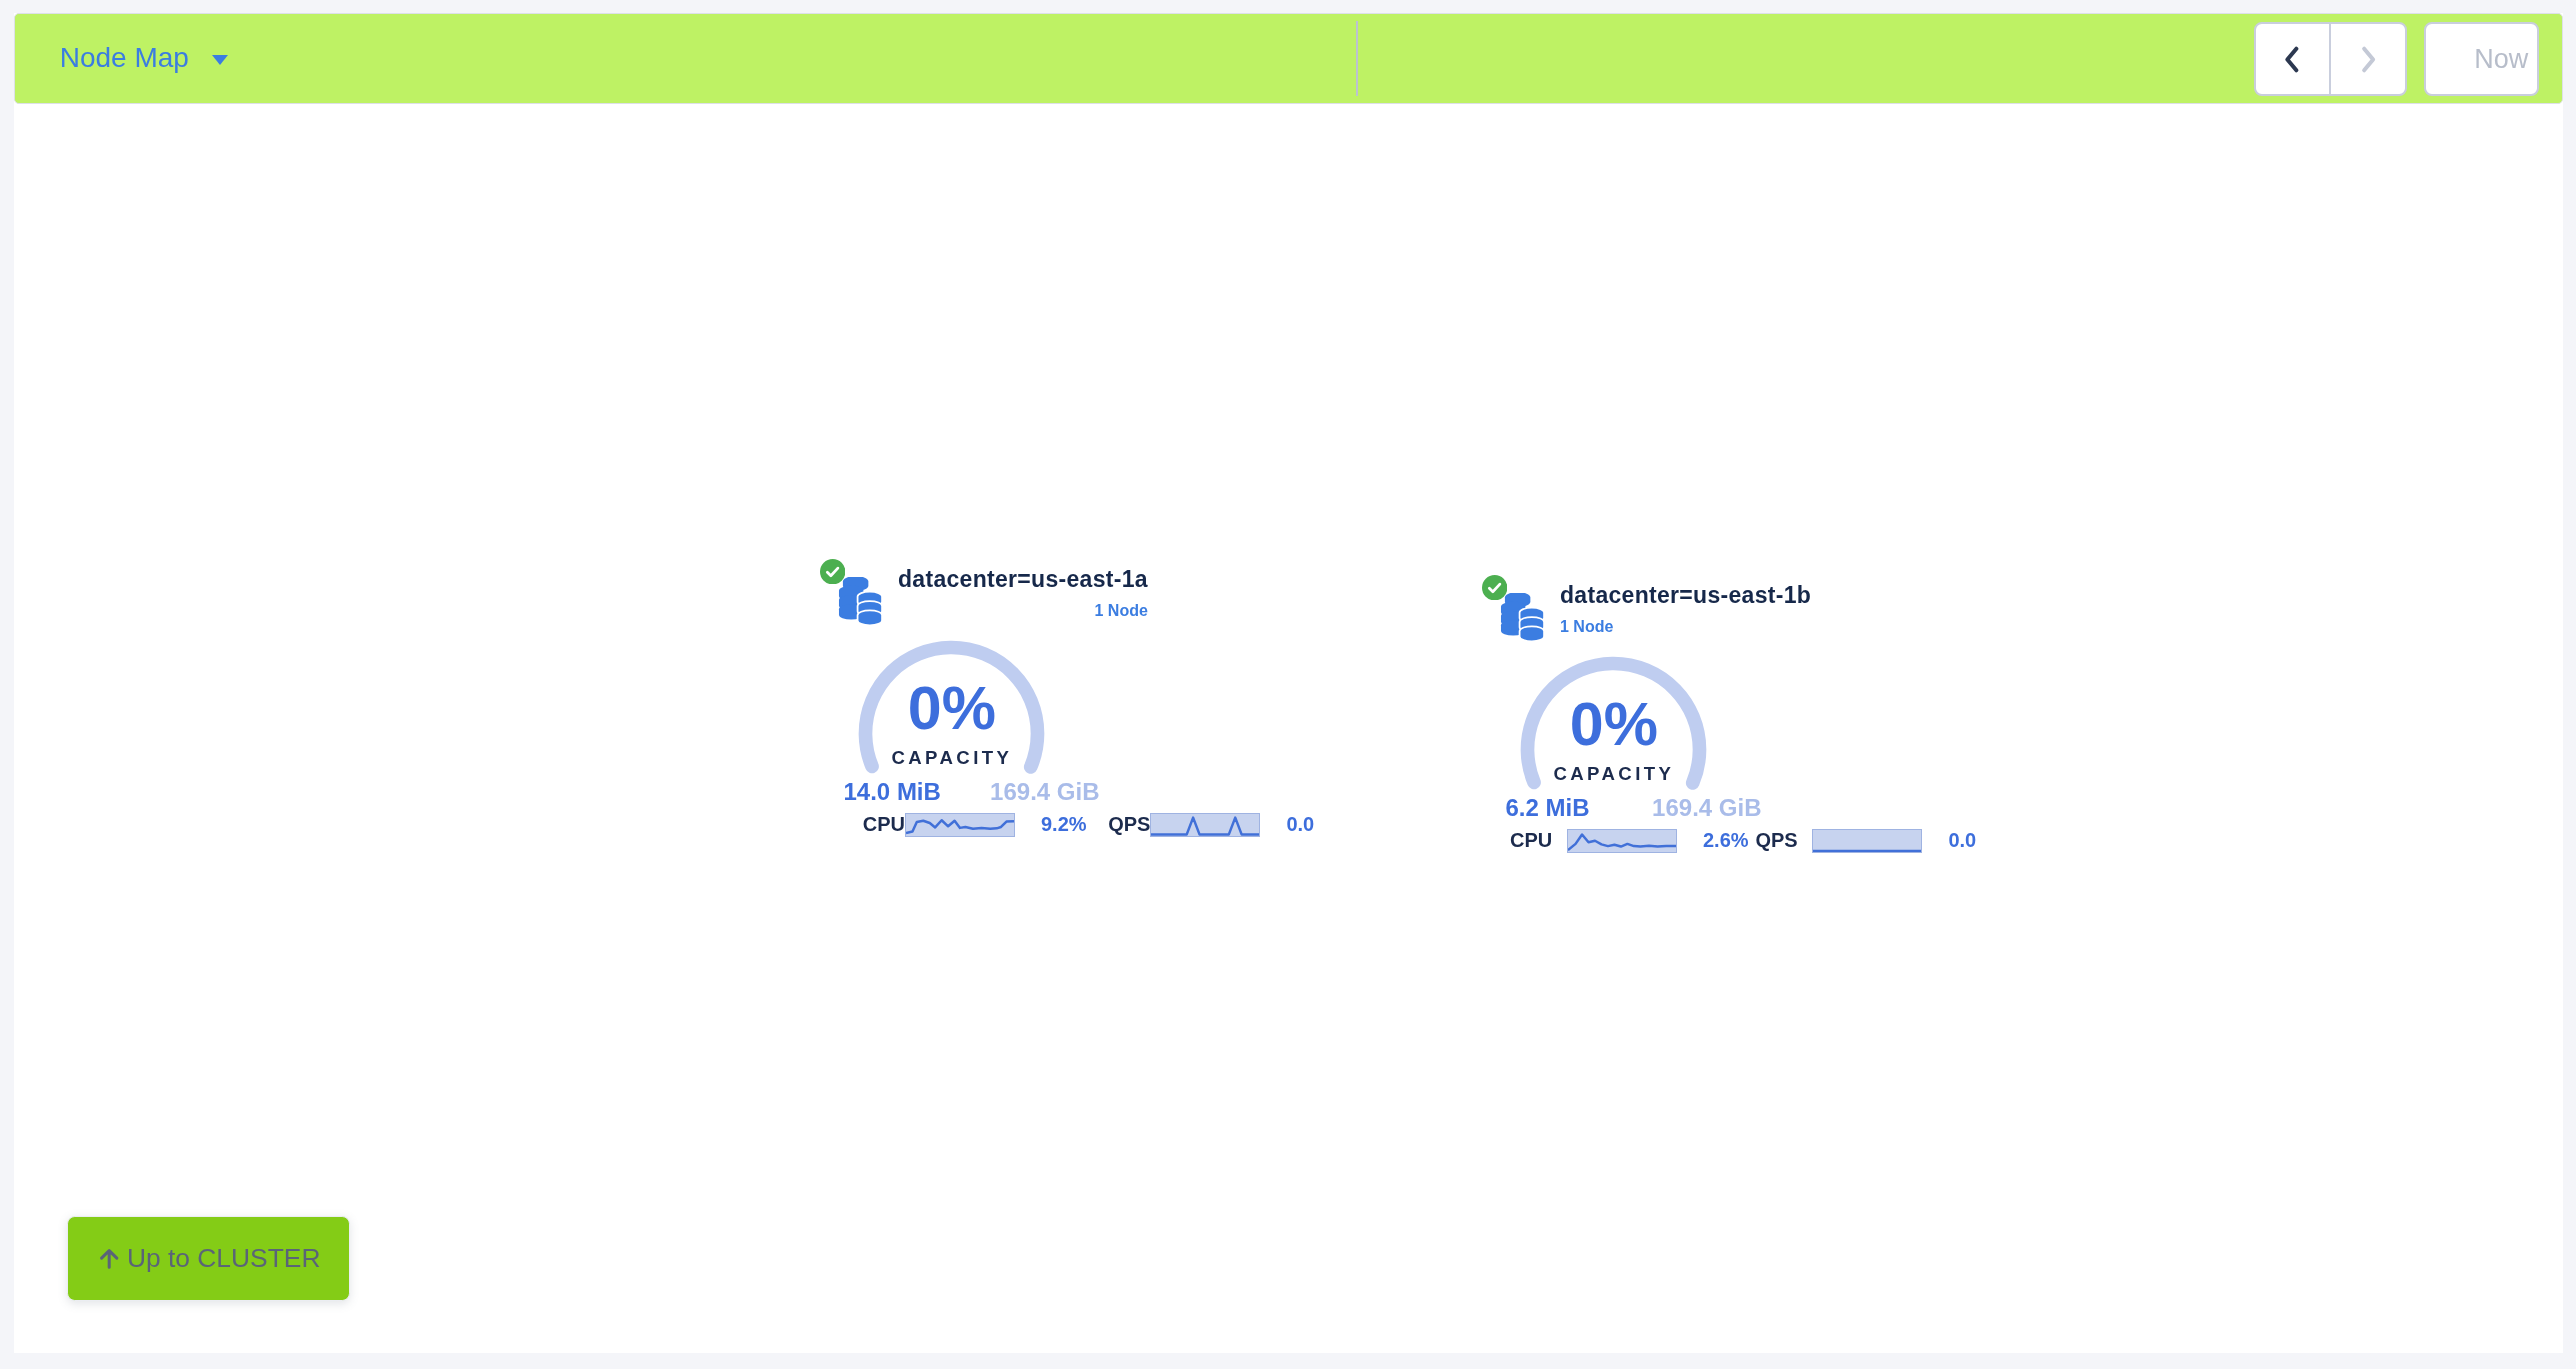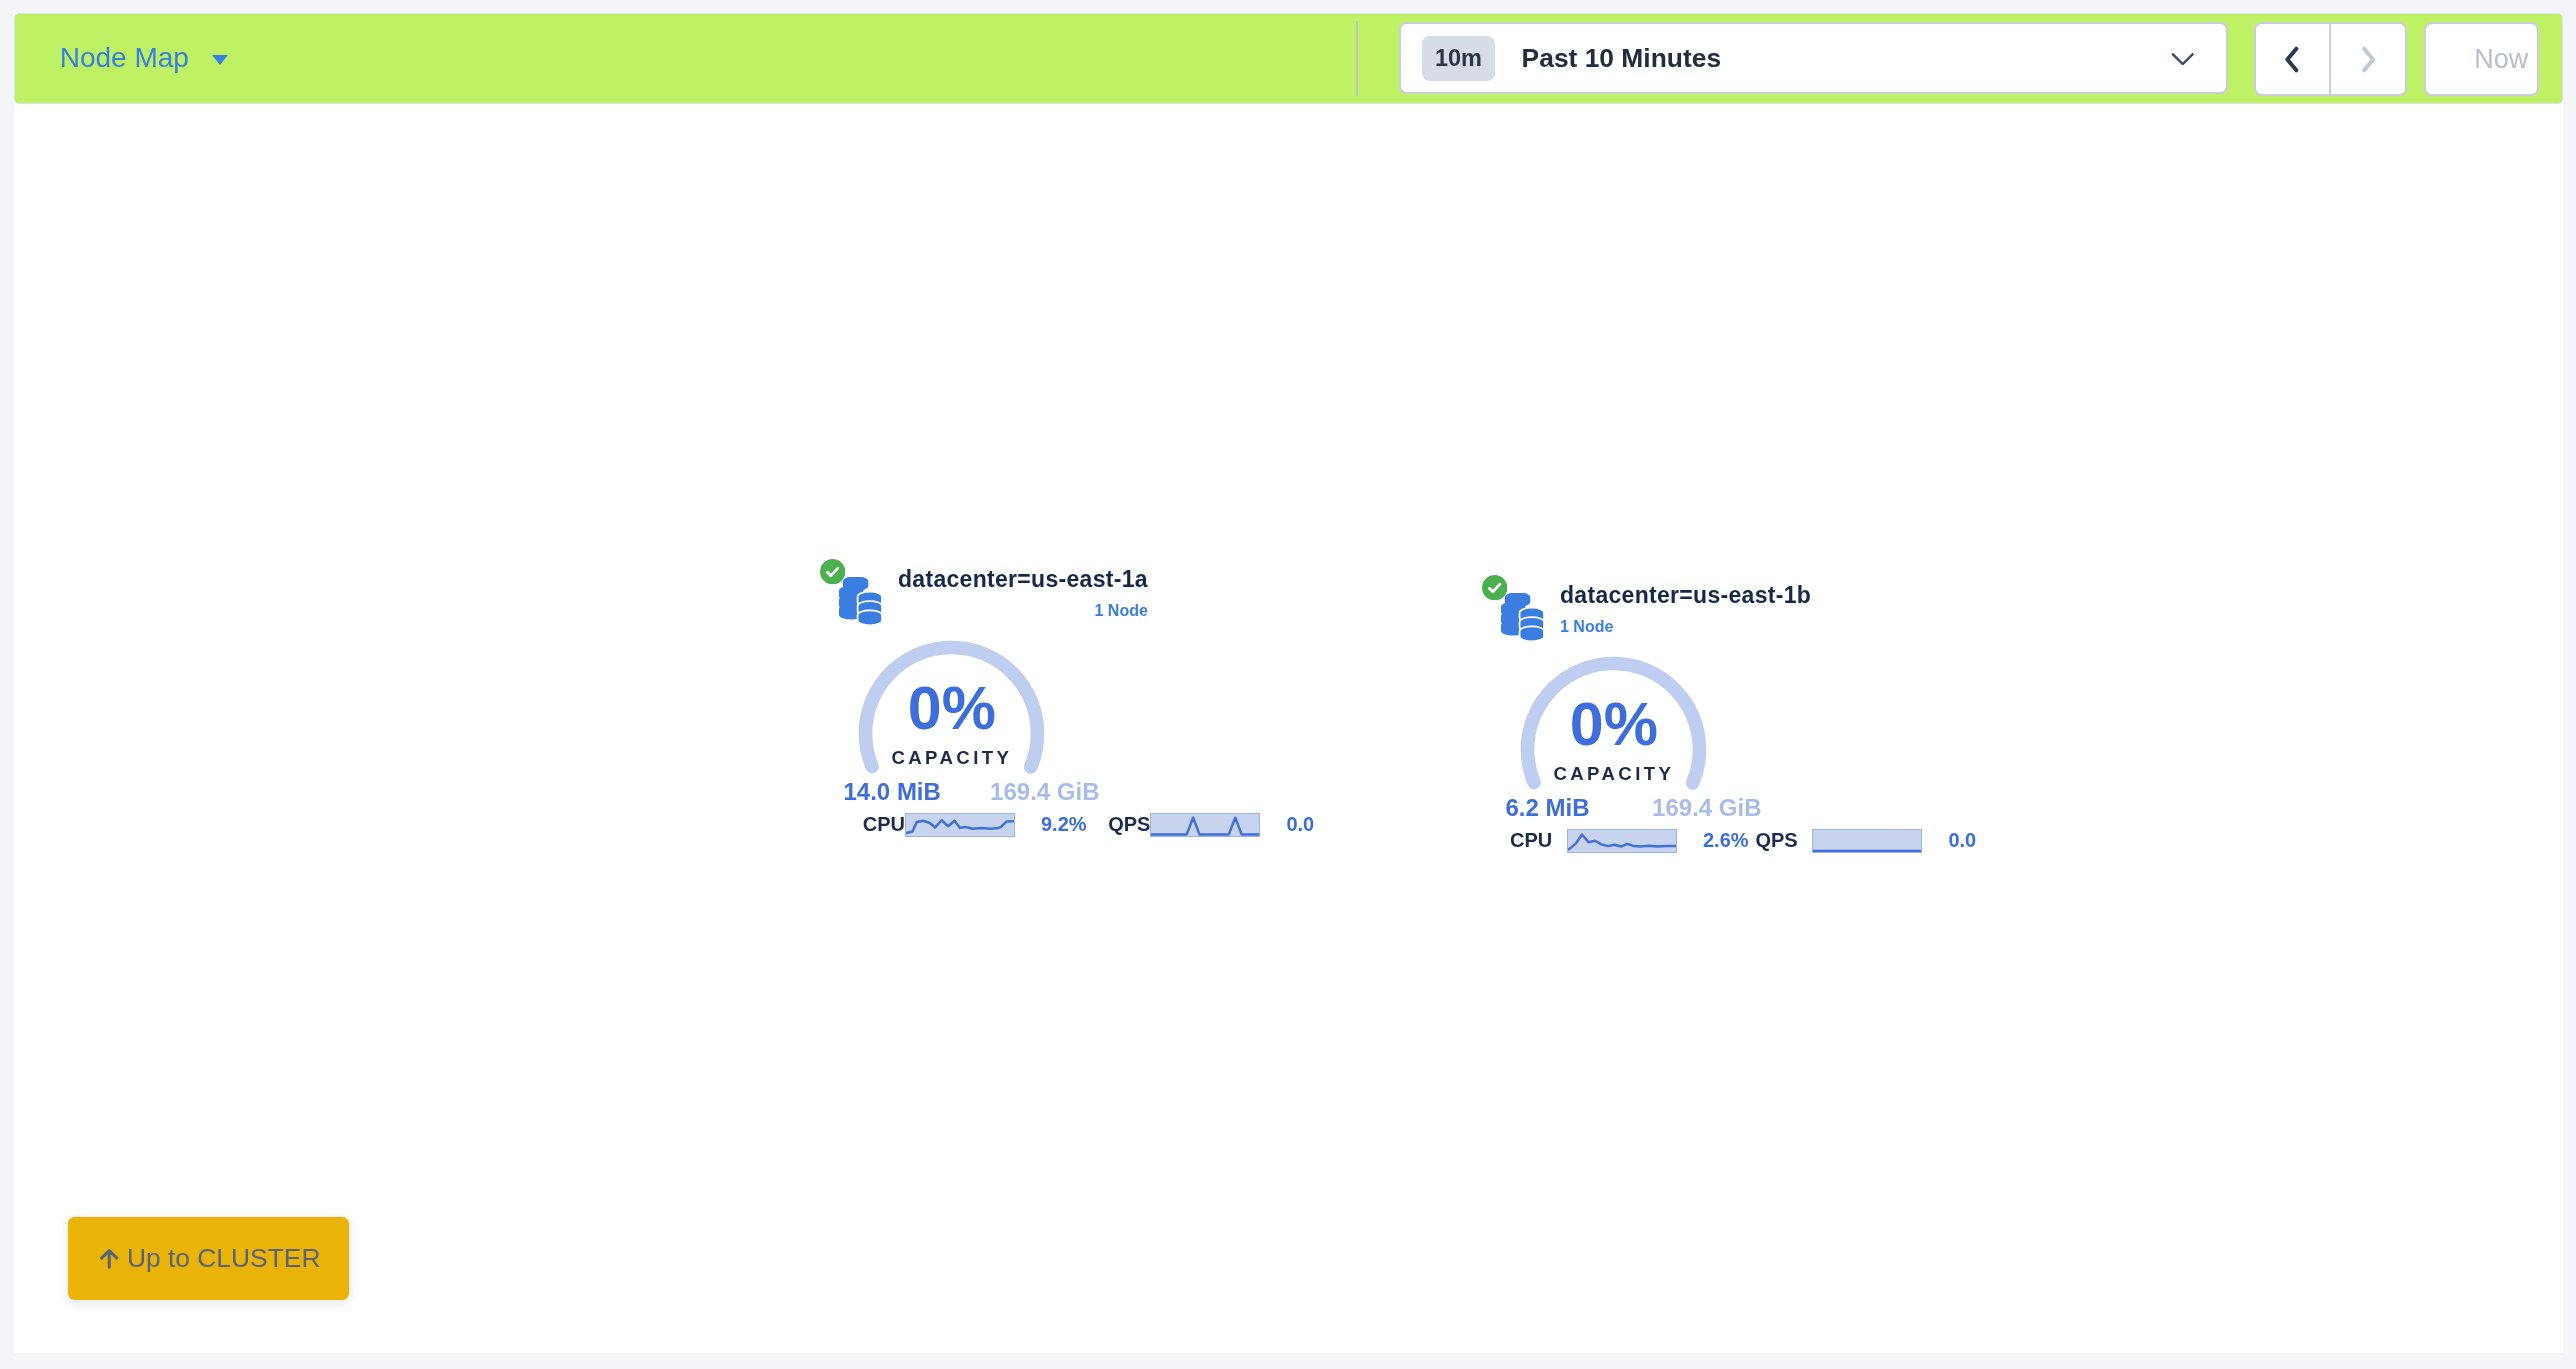--- a/index.html
+++ b/index.html
@@ -61,48 +61,41 @@
   .dc-usage{position:absolute; left:23.5px; top:222px; width:256px; display:flex; justify-content:space-between; font-size:24px; font-weight:600;}
   .usage-used{color:var(--value-blue);}
   .usage-total{color:var(--muted-blue);}
   .dc-stats{position:absolute; left:28px; top:256px; display:flex; flex-direction:row; gap:6.8px;}
   .stat-row{display:grid; grid-template-columns:57px 110px 1fr; align-items:center; height:25.4px;}
   .stat-label{font-size:20px; font-weight:700; color:var(--navy);}
   .stat-spark{width:110px; height:24.4px; background:var(--spark-bg); border:1px solid rgba(95,125,205,.38); display:block;}
   .stat-value{font-size:20px; font-weight:700; color:var(--value-blue); padding-left:26px;}
 
   
-  .up-btn{position:absolute; left:67px; top:1216px; width:283px; height:85px; background:#eab308; border:1px solid #ebedf2;
+  .up-btn{position:absolute; left:67px; top:1216px; width:283px; height:85px; background:#84cc16; border:1px solid #ebedf2;
     border-radius:7.8px; box-shadow:0 2.9px 9.8px rgba(100,110,130,.18); display:flex; align-items:center; justify-content:center;
     gap:6px; cursor:pointer; z-index:4;}
   .up-btn .label{font-size:26.4px; font-weight:500; color:var(--text-gray);}
 </style>
 </head>
 <body>
 
 <div class="stage">
   <div class="panel"></div>
 
   <div class="topbar">
 
     <div class="view-select">
       <span class="label">Node Map</span>
       <span class="caret-down"></span>
     </div>
 
 
     <div class="tb-divider"></div>
 
-    <div class="time-picker">
-      <span class="time-badge">10m</span>
-      <span class="time-label">Past 10 Minutes</span>
-      <svg class="time-chevron" width="23.5" height="13.7" viewBox="0 0 20 11">
-        <polyline points="1,1 10,10 19,1" fill="none" stroke="#3f4963" stroke-width="2"></polyline>
-      </svg>
-    </div>
 
     <div class="nav-group">
       <div class="nav-btn prev">
         <svg width="21.5" height="31" viewBox="0 0 24 32">
           <polyline points="16,4 6,16 16,28" fill="none" stroke="#2c3850" stroke-width="4.5" stroke-linecap="round" stroke-linejoin="round"></polyline>
         </svg>
       </div>
       <div class="nav-btn next">
         <svg width="21.5" height="31" viewBox="0 0 24 32">
           <polyline points="8,4 18,16 8,28" fill="none" stroke="#c4c9d6" stroke-width="4.5" stroke-linecap="round" stroke-linejoin="round"></polyline>

